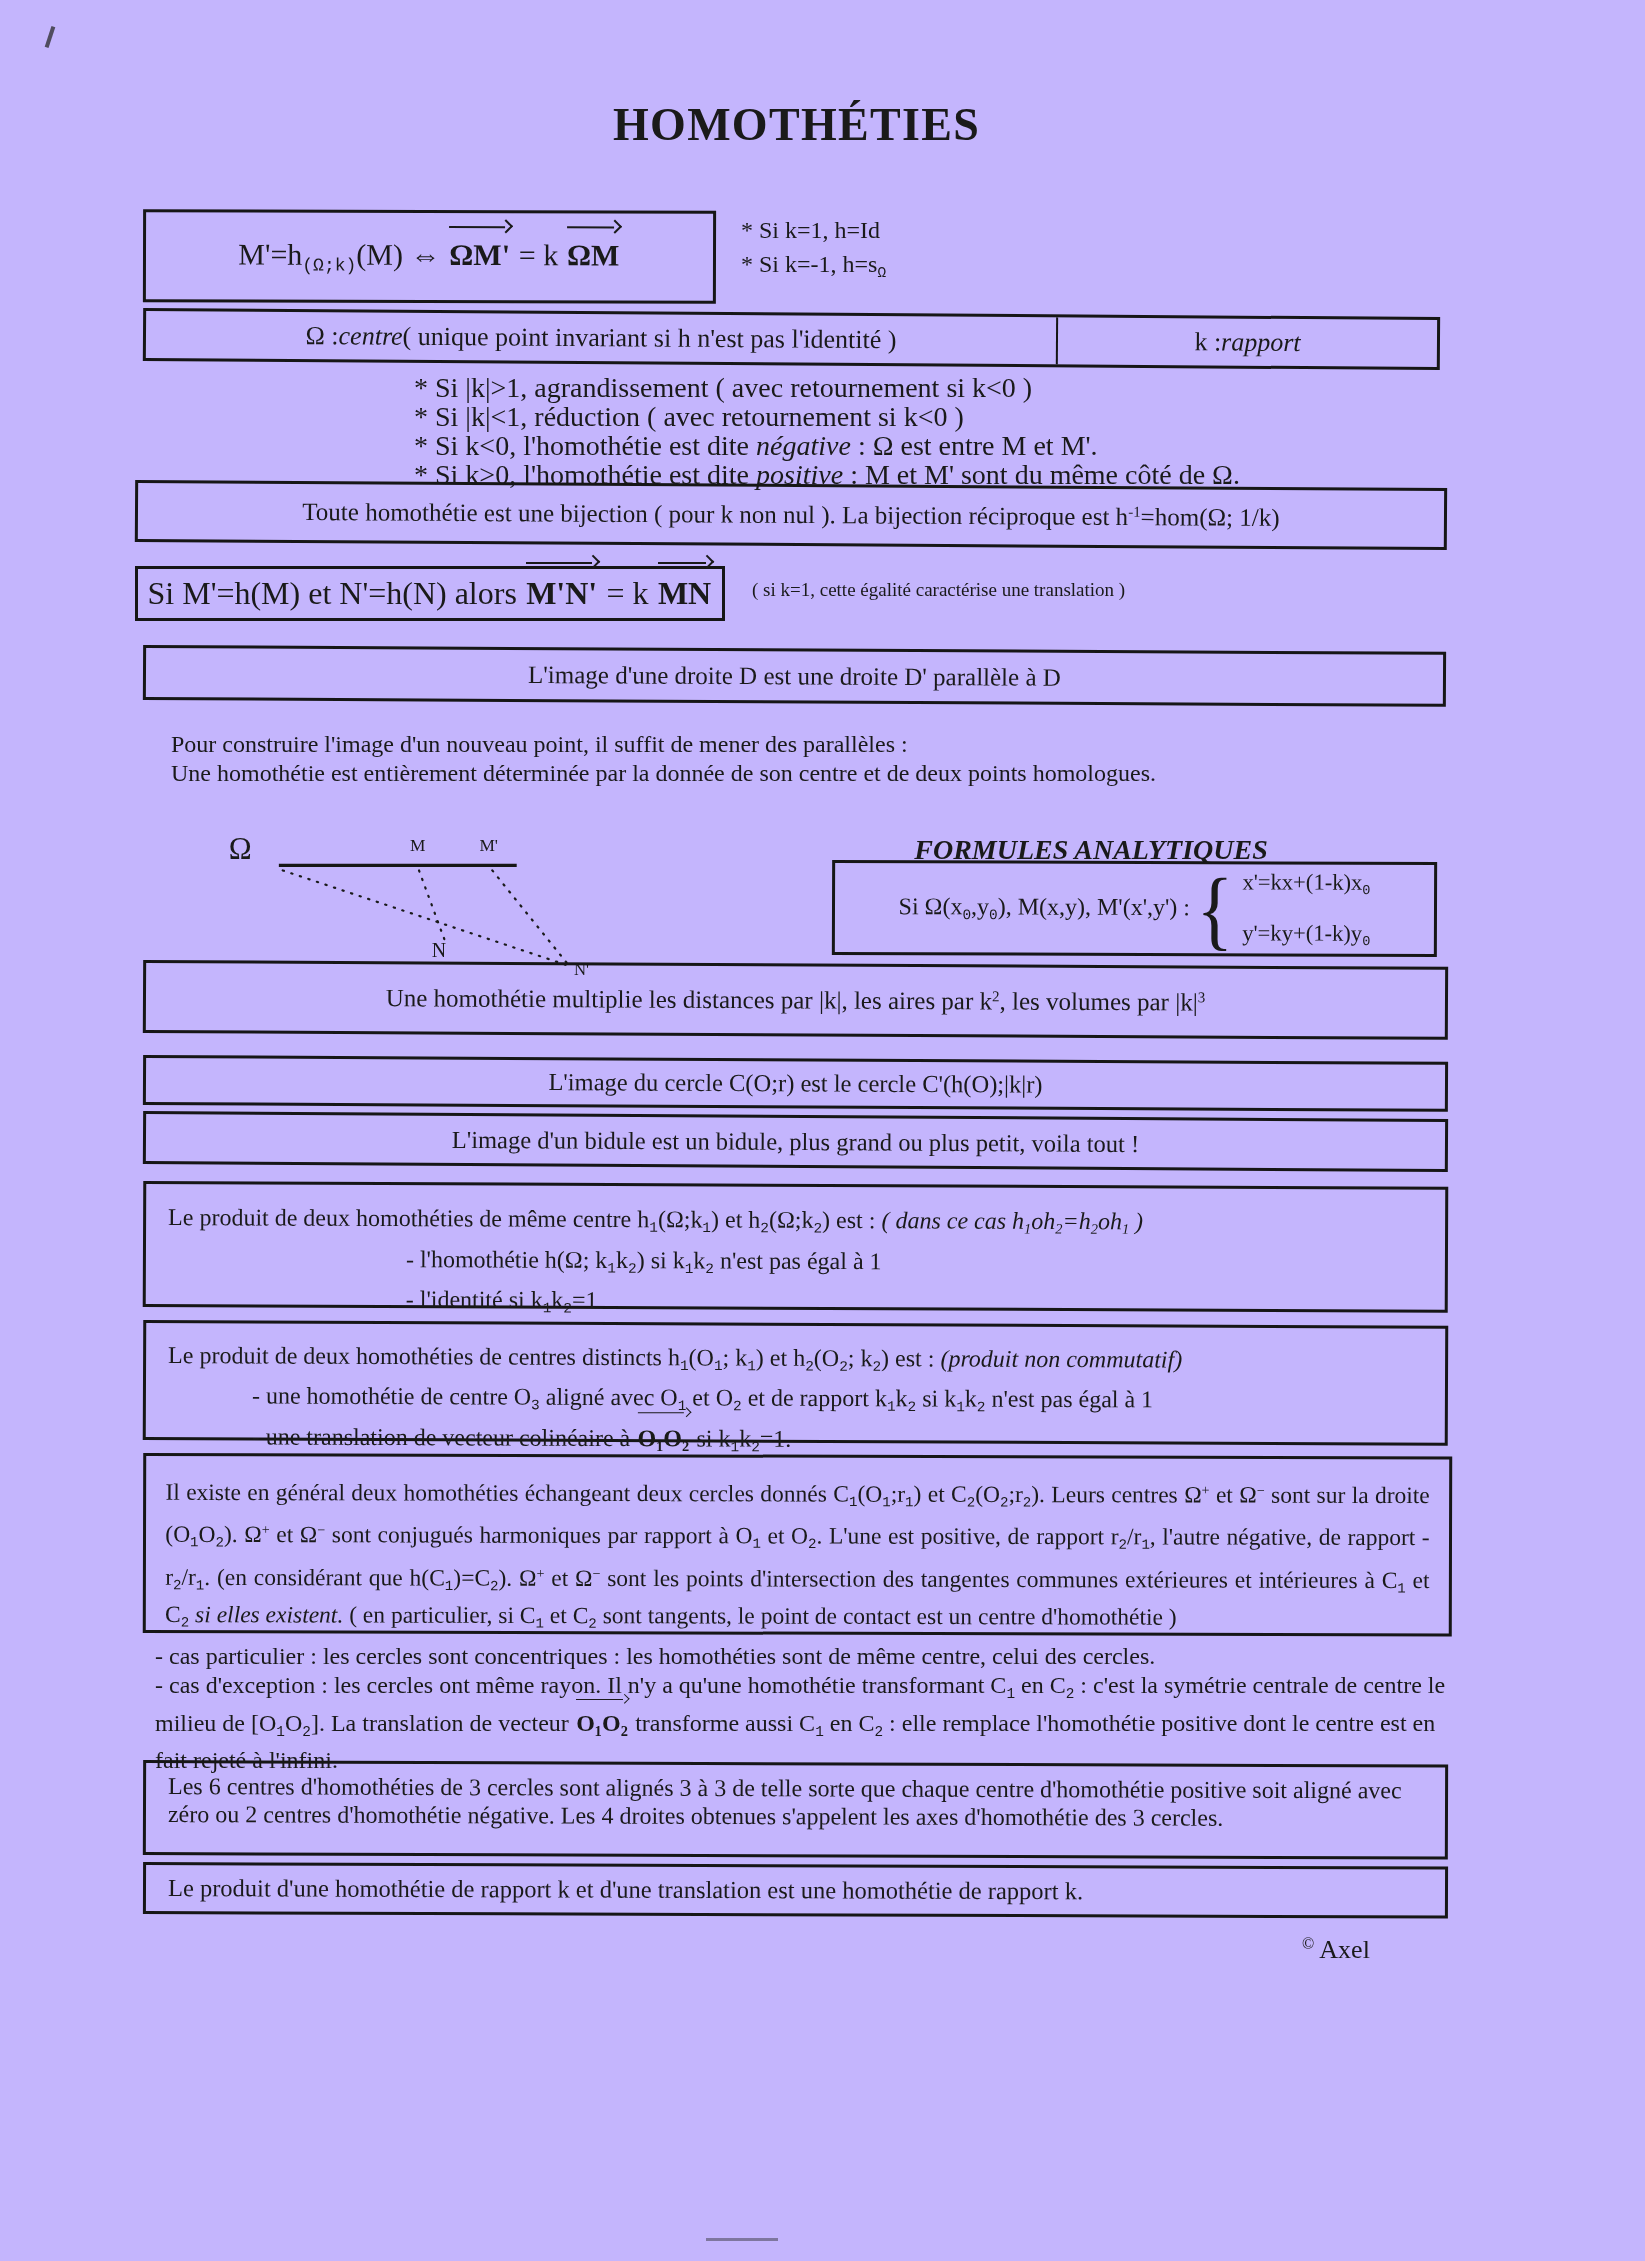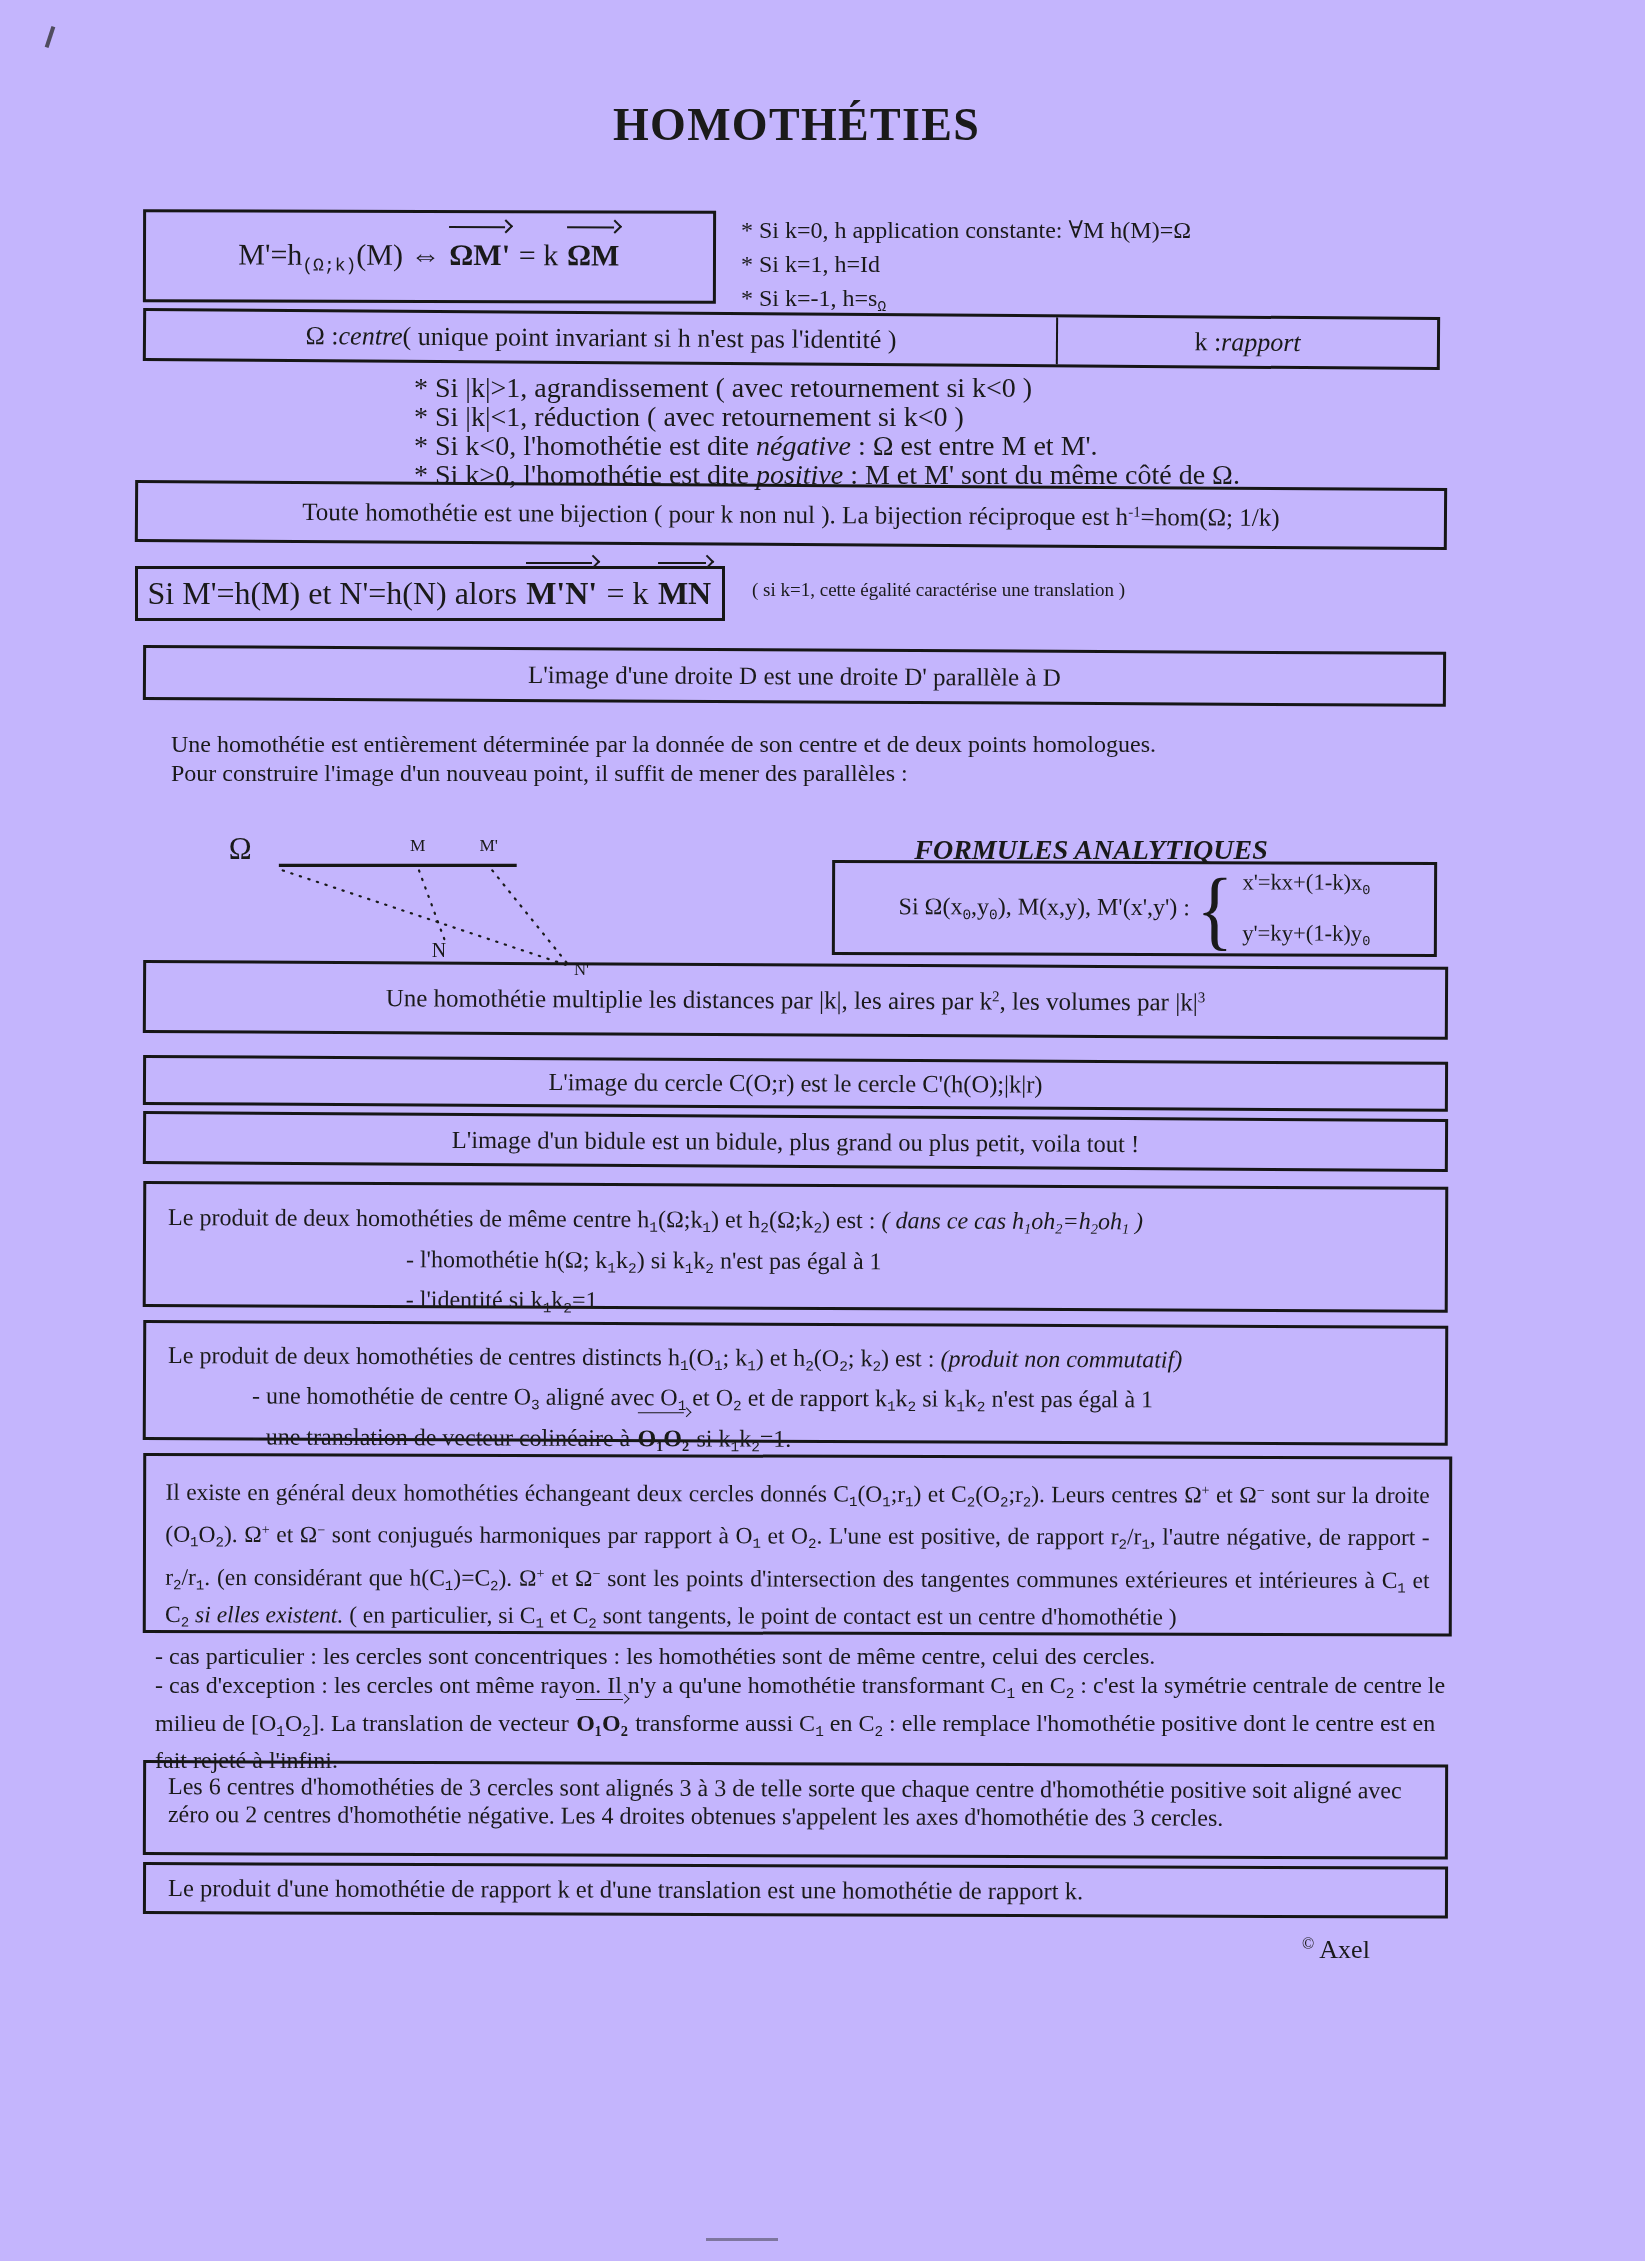--- a/index.html
+++ b/index.html
@@ -53,21 +53,20 @@
 
 <div class="page">
 
   <div class="abs title" style="left:143px;top:98px;width:1307px;">HOMOTHÉTIES</div>
 
   <div class="abs box thick center-flex" style="left:143px;top:210px;width:573px;height:93px;transform:rotate(0.15deg);">
     <span style="font-size:30px;"><span>M'=h</span><span class="t-sub">(Ω;k)</span><span>(M) ⇔ </span><span class="t-vec">ΩM'</span><span> = k </span><span class="t-vec">ΩM</span></span>
   </div>
 
   <div class="abs bullets" style="left:741px;top:213px;width:838px;font-size:24px;line-height:34px;">
-    <div>* Si k=0, h application constante: ∀M h(M)=Ω</div>
     <div>* Si k=1, h=Id</div>
     <div><span>* Si k=-1, h=s</span><span class="t-sub">Ω</span></div>
   </div>
 
   <div class="abs box" style="left:143px;top:308px;width:1297px;height:53px;transform:rotate(0.4deg);transform-origin:left center;display:flex;">
     <div class="center-flex" style="flex:0 0 70.5%;font-size:26px;">
         <span>Ω : </span>
         <span class="t-i">centre</span>
         <span> ( unique point invariant si h n'est pas l'identité )</span>
       </div>
@@ -91,22 +90,22 @@
   <div class="abs box center-flex" style="left:135px;top:566px;width:590px;height:55px;">
     <span style="font-size:32px;"><span>Si M'=h(M) et N'=h(N) alors </span><span class="t-vec">M'N'</span><span> = k </span><span class="t-vec">MN</span></span>
   </div>
   <div class="abs" style="left:752px;top:579px;font-size:19px;">( si k=1, cette égalité caractérise une translation )</div>
 
   <div class="abs box center-flex" style="left:143px;top:645px;width:1303px;height:55px;transform:rotate(0.3deg);transform-origin:left center;">
     <span style="font-size:25px;">L'image d'une droite D est une droite D' parallèle à D</span>
   </div>
 
   <div class="abs" style="left:171px;top:730px;width:1296px;font-size:24px;line-height:29px;">
+    <div>Pour construire l'image d'un nouveau point, il suffit de mener des parallèles :</div>
     <div>Une homothétie est entièrement déterminée par la donnée de son centre et de deux points homologues.</div>
-    <div>Pour construire l'image d'un nouveau point, il suffit de mener des parallèles :</div>
   </div>
 
   <svg class="abs" style="left:219px;top:810px;" width="400" height="180" viewBox="0 0 620 280">
     <text x="14" y="76" font-size="48">Ω</text>
     <line x1="92" y1="86" x2="462" y2="86" stroke="#161616" stroke-width="5"></line>
     <text x="296" y="64" font-size="27">M</text>
     <text x="404" y="64" font-size="27">M'</text>
     <line x1="98" y1="94" x2="548" y2="244" stroke="#1a1a1a" stroke-width="3.4" stroke-dasharray="2 12" stroke-linecap="round"></line>
     <line x1="310" y1="94" x2="352" y2="208" stroke="#1a1a1a" stroke-width="3.4" stroke-dasharray="2 12" stroke-linecap="round"></line>
     <line x1="424" y1="94" x2="540" y2="238" stroke="#1a1a1a" stroke-width="3.4" stroke-dasharray="2 12" stroke-linecap="round"></line>

